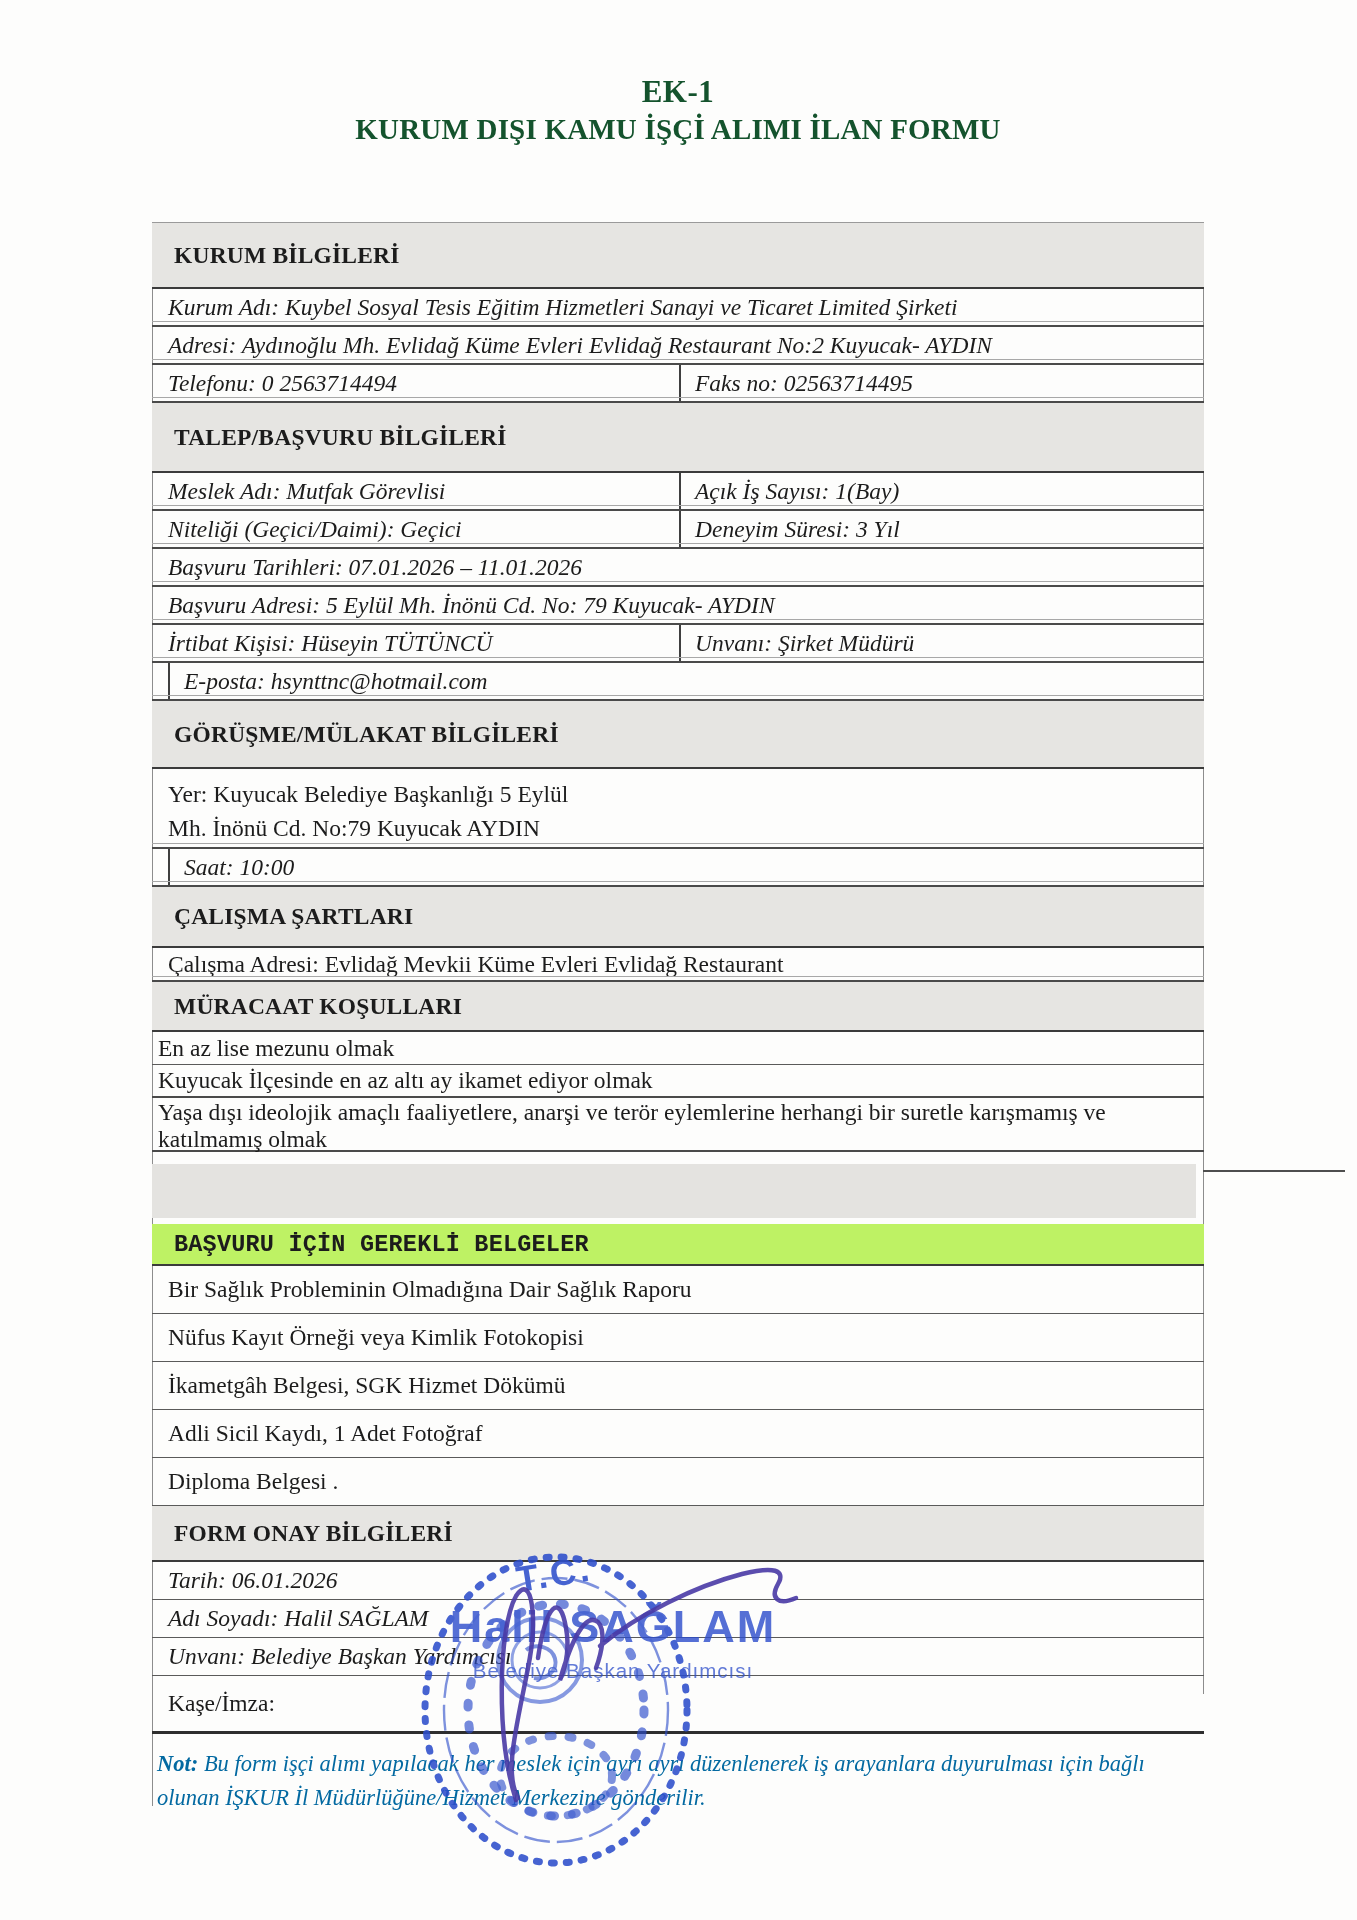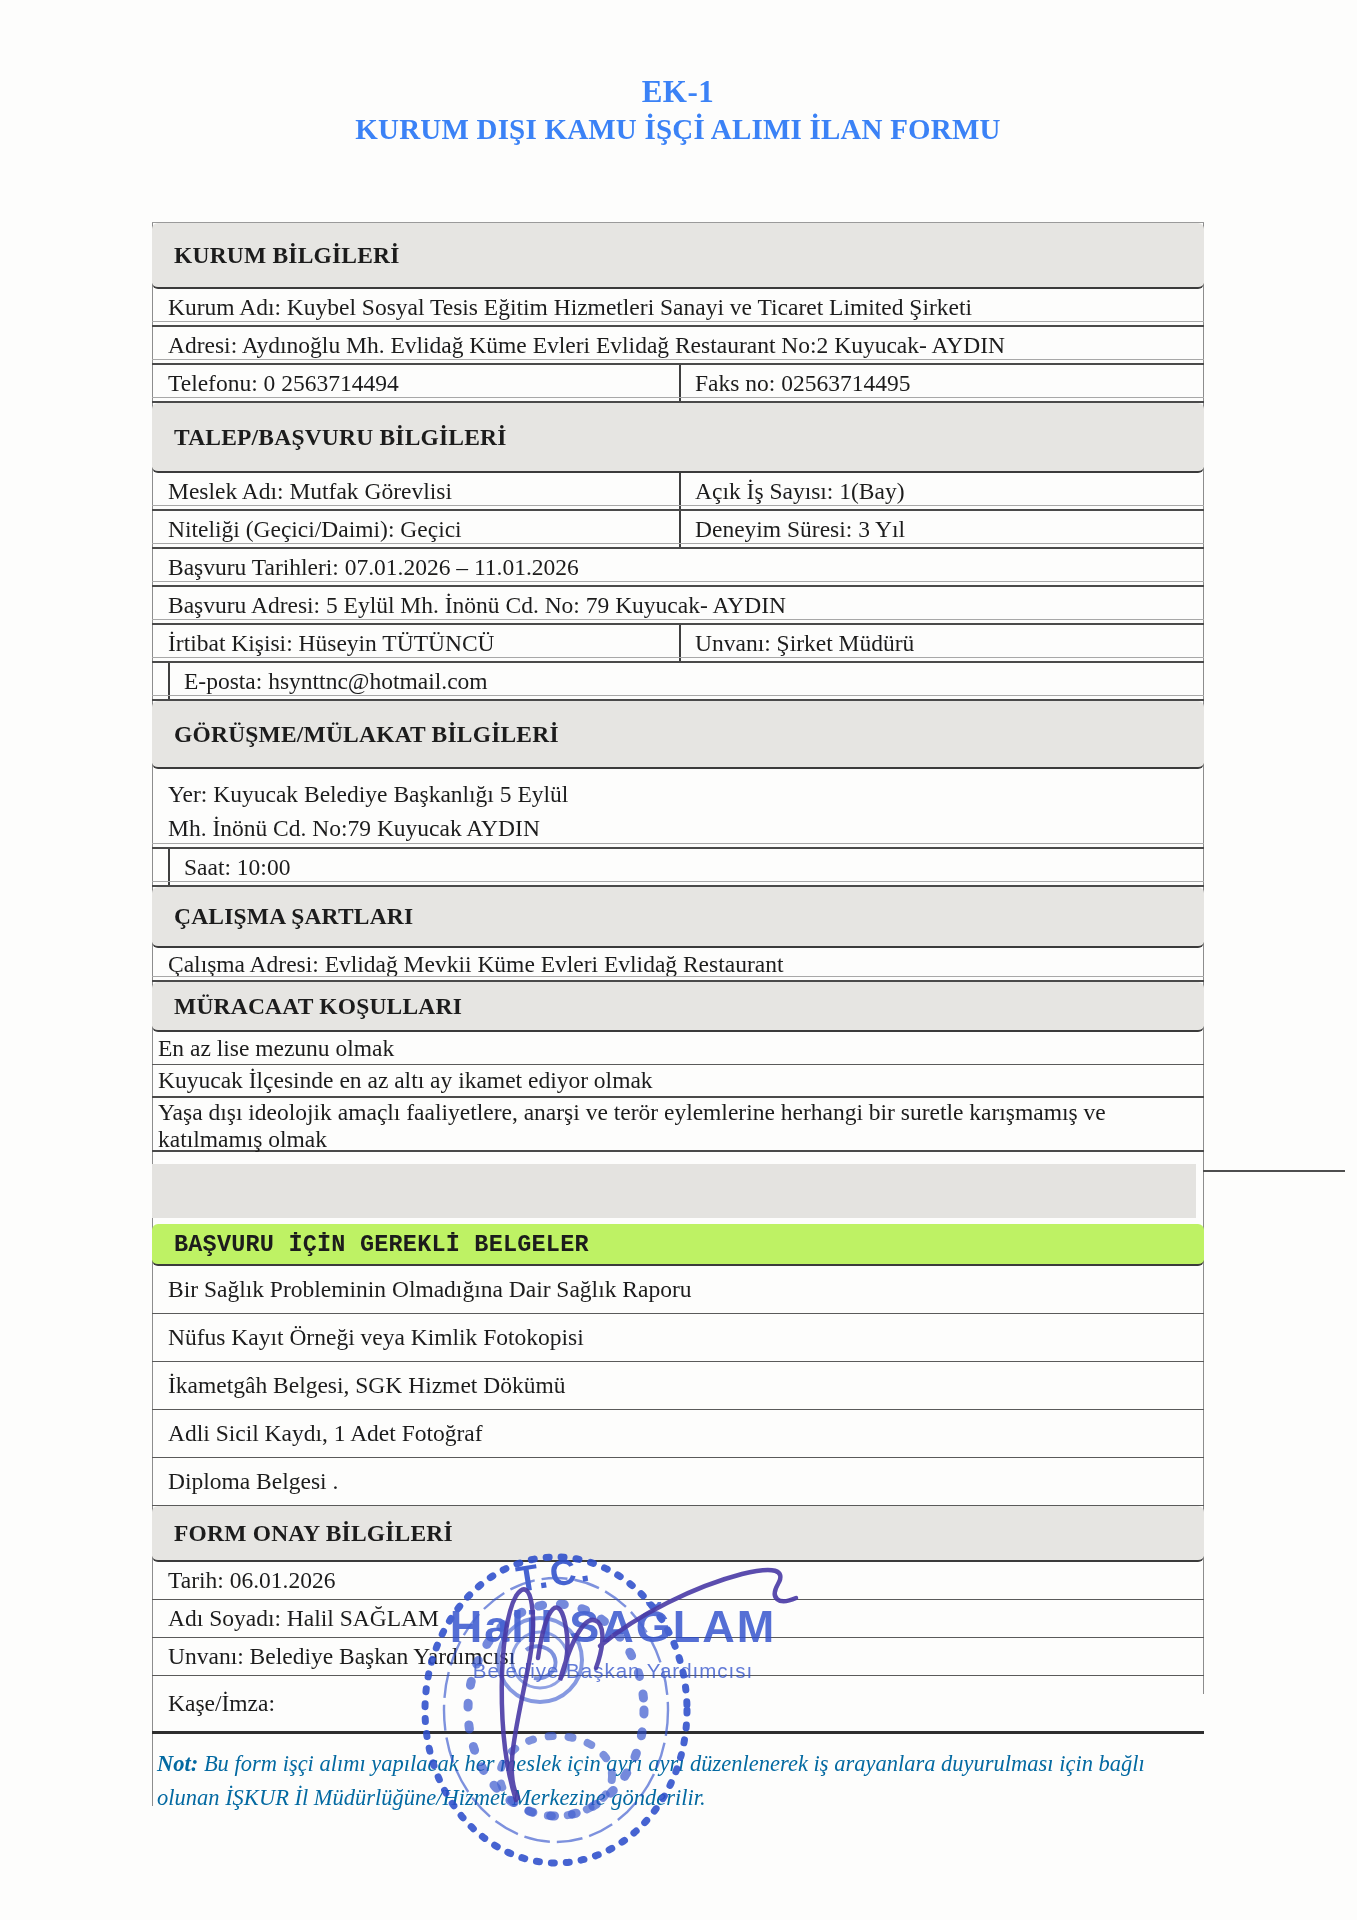--- a/index.html
+++ b/index.html
@@ -13,21 +13,21 @@
     color: #1c1c1c;
     overflow: hidden;
   }
   
   .titles {
     position: absolute;
     left: 152px; top: 74px;
     width: 1052px;
     text-align: center;
     font-weight: bold;
-    color: #3b82f6;
+    color: #14532d;
   }
   .title-1 { font-size: 31px; letter-spacing: 0.5px; }
   .title-2 { font-size: 29px; margin-top: 3px; letter-spacing: 0.2px; }
 
   
   .tbl {
     position: absolute;
     left: 152px; top: 222px;
     width: 1052px;
     border-top: 1.5px solid #9a9a9a;
@@ -37,41 +37,40 @@
   .vline-r { left: 1203px; top: 222px; height: 1472px; }
 
   .sec {
     display: flex; align-items: center;
     background: #e6e5e2;
     font-weight: bold;
     font-size: 23.5px;
     padding-left: 22px;
     border-bottom: 2.4px solid #3b3b3b;
     letter-spacing: 0.2px;
-    border-radius: 6px;
   }
   .sec.white { background: #bef264; font-family: Liberation Mono, monospace; }
   .h66 { height: 66px; } .h70 { height: 70px; } .h68 { height: 68px; }
   .h48 { height: 61px; } .h50 { height: 50px; } .h56 { height: 56px; } .h42 { height: 42px; }
 
   .row {
     position: relative;
     display: flex; align-items: center;
     font-size: 23.5px;
     padding-left: 16px;
     border-bottom: 2px solid #4a4a4a;
   }
   .row.dbl::after {
     content: "";
     position: absolute; left: 0; right: 0; bottom: 3px;
     border-top: 1.2px solid #a8a8a8;
   }
   .row.thin { border-bottom-width: 1.6px; border-bottom-color: #5a5a5a; }
   .row.thick { border-bottom: 3px solid #2e2e2e; }
-  .r38 { height: 38px; } .r36 { height: 48px; } .r34 { height: 34px; }
+  .r38 { height: 38px; font-style: italic; } .r36 { height: 48px; } .r34 { height: 34px; }
   .r33 { height: 33px; } .r80 { height: 80px; } .r54 { height: 54px; } .r58 { height: 58px; }
 
   .row .cl { flex: 0 0 511px; }
   .row .cr {
     flex: 1; align-self: stretch;
     display: flex; align-items: center;
     border-left: 2.4px solid #3f3f3f;
     padding-left: 14px;
   }
   .multiline { display: block; padding-top: 5px; line-height: 34px; font-family: Liberation Serif, serif; }

